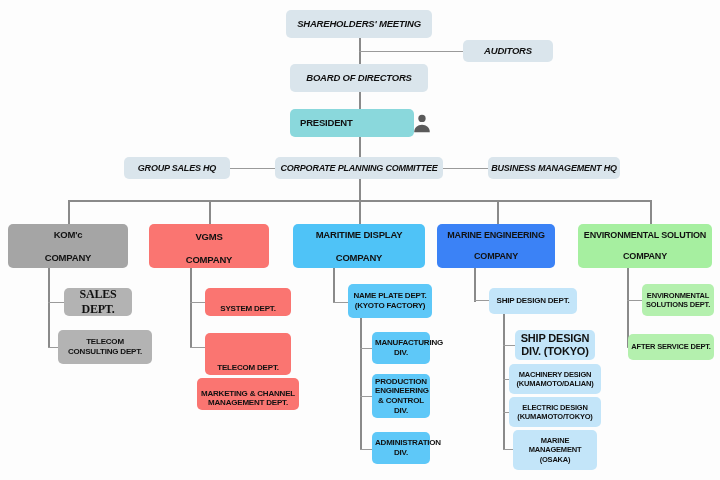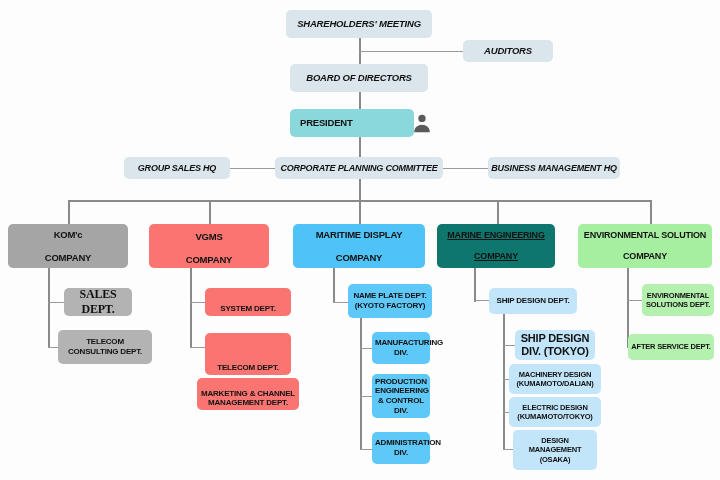--- a/index.html
+++ b/index.html
@@ -34,21 +34,21 @@
   .node span { display: block; width: 100%; }
 
   
   .c-exec   { background: #dae5ec; font-style: italic; }
   .c-pres   { background: #8ad8dc; }
   .c-gray   { background: #a5a5a5; }
   .c-gray-s { background: #b3b3b3; }
   .c-red    { background: #fa7571; align-items: flex-end; }
   .c-cyan   { background: #4fc3f7; }
   .c-cyan-s { background: #5ec8f8; }
-  .c-pale   { background: #0f766e; text-decoration: underline; }
+  .c-pale   { background: #3b82f6; }
   .c-pale-s { background: #c3e5f9; }
   .c-green  { background: #a6efa0; }
   .c-green-s{ background: #b4f0ae; }
 
   .line {
     position: absolute;
     background: #8a8a8a;
     z-index: 1;
   }
   .line.v { width: 2px; }
@@ -234,21 +234,21 @@
 
   <div class="node c-pale-s" style="left:509px; top:364px; width:92px; height:30px; font-size:7.5px;">
     <span>MACHINERY DESIGN (KUMAMOTO/DALIAN)</span>
   </div>
 
   <div class="node c-pale-s" style="left:509px; top:397px; width:92px; height:30px; font-size:7.5px;">
     <span>ELECTRIC DESIGN (KUMAMOTO/TOKYO)</span>
   </div>
 
   <div class="node c-pale-s" style="left:513px; top:430px; width:84px; height:40px; font-size:7.5px;">
-    <span>DESIGN MANAGEMENT (OSAKA)</span>
+    <span>MARINE MANAGEMENT (OSAKA)</span>
   </div>
 
   <div class="node c-green-s" style="left:642px; top:284px; width:72px; height:32px; font-size:7.5px;">
     <span>ENVIRONMENTAL SOLUTIONS DEPT.</span>
   </div>
 
   <div class="node c-green-s" style="left:628px; top:334px; width:86px; height:26px; font-size:7.5px;">
     <span>AFTER SERVICE DEPT.</span>
   </div>
 

